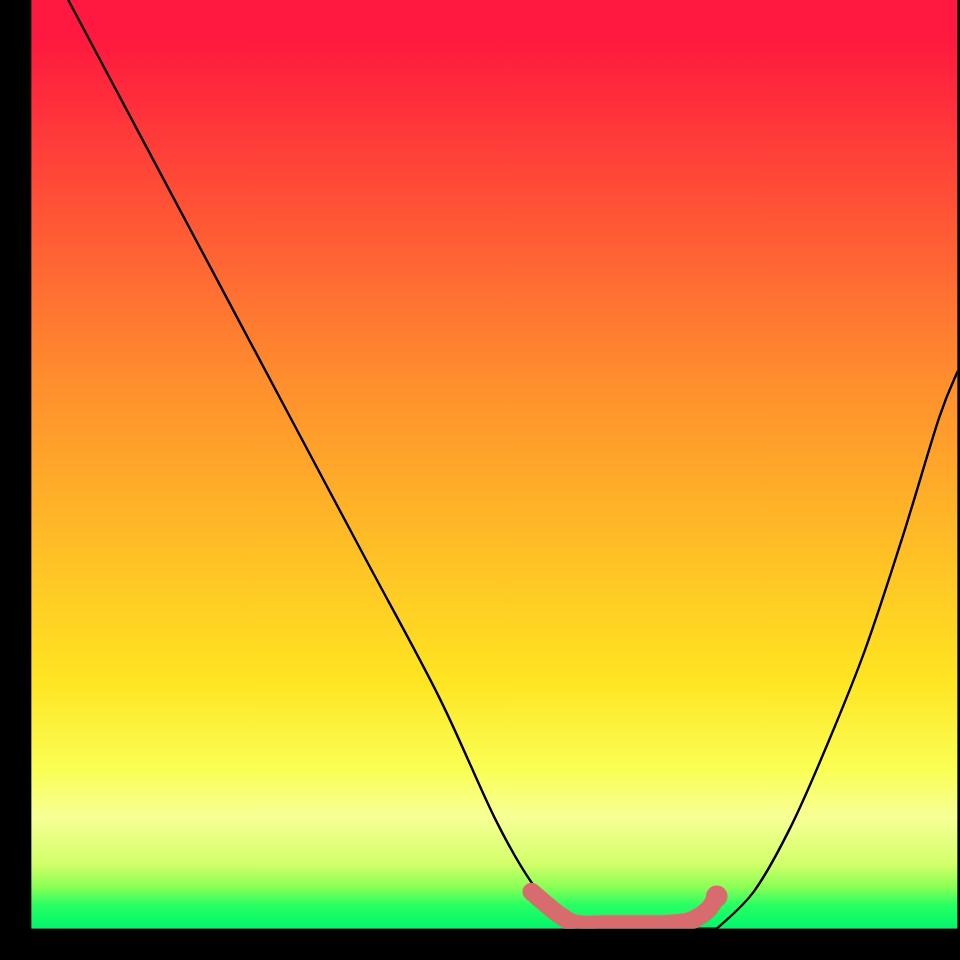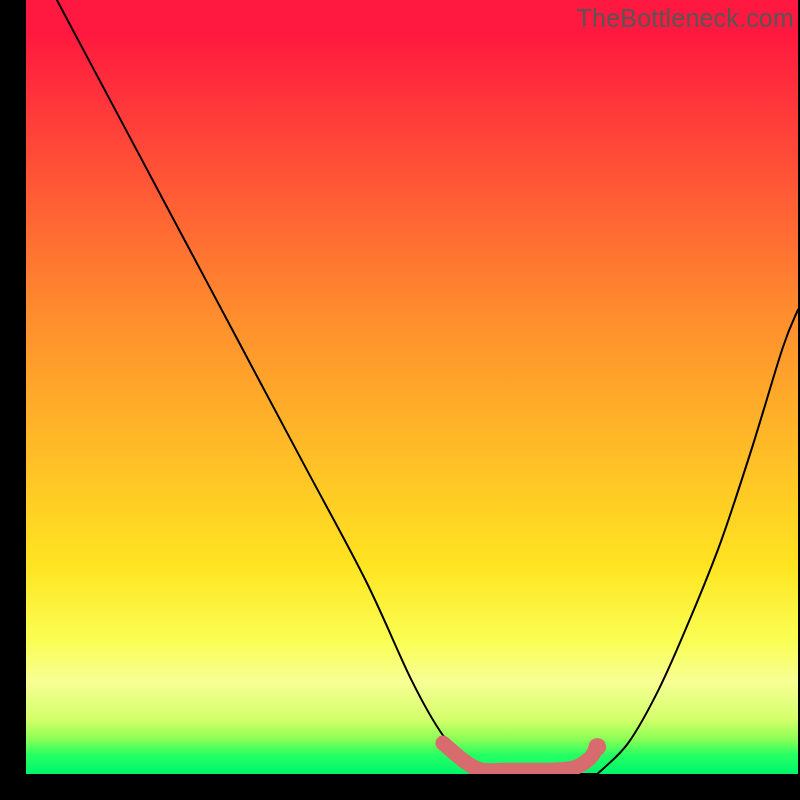--- a/index.html
+++ b/index.html
@@ -47,14 +47,13 @@
     </defs>
     <rect x="0" y="0" width="772" height="774" fill="url(#bg)"></rect>
 
     <path id="curve-left" fill="none" stroke="#000" stroke-width="2" stroke-linecap="round" stroke-linejoin="round" d="M 30.88 0 C 41.17333333333333 19.350000000000005, 72.05333333333333 77.4, 92.64 116.10000000000002 C 113.22666666666667 154.80000000000004, 133.81333333333333 193.50000000000006, 154.4 232.20000000000005 C 174.98666666666668 270.90000000000003, 195.57333333333335 309.59999999999997, 216.16000000000003 348.29999999999995 C 236.7466666666667 386.99999999999994, 257.33333333333337 425.7, 277.92 464.4 C 298.50666666666666 503.09999999999997, 321.6666666666667 544.38, 339.68 580.5 C 357.6933333333333 616.62, 373.1333333333333 655.32, 386 681.12 C 398.8666666666667 706.92, 407.8733333333334 722.4, 416.88000000000005 735.3 C 425.8866666666667 748.1999999999999, 433.6066666666666 752.0699999999999, 440.03999999999996 758.52 C 446.4733333333333 764.97, 449.0466666666666 771.42, 455.47999999999996 774 C 461.9133333333333 776.58, 470.91999999999996 774, 478.64 774 C 486.36 774, 494.08 774, 501.8 774 C 509.52000000000004 774, 517.24 774, 524.96 774 C 532.6800000000001 774, 540.4 774, 548.12 774 C 555.84 774, 567.42 774, 571.28 774"></path>
     <path id="curve-right" fill="none" stroke="#000" stroke-width="2" stroke-linecap="round" stroke-linejoin="round" d="M 571.28 774 C 571.28 774, 566.1333333333333 779.16, 571.28 774 C 576.4266666666666 768.84, 591.8666666666667 757.23, 602.16 743.04 C 612.4533333333333 728.8499999999999, 622.7466666666667 709.5, 633.04 688.86 C 643.3333333333333 668.22, 653.6266666666666 643.71, 663.92 619.2 C 674.2133333333334 594.69, 684.5066666666668 570.18, 694.8000000000001 541.8 C 705.0933333333334 513.42, 715.3866666666667 481.17, 725.68 448.92 C 735.9733333333332 416.67, 748.8399999999999 371.52, 756.56 348.29999999999995 C 764.28 325.0799999999999, 769.4266666666666 316.05, 772 309.6"></path>
 
     <path id="thick-seg" fill="none" stroke="#d86b6e" stroke-width="15" stroke-linecap="round" stroke-linejoin="round" d="M 416.88000000000005 743.04 C 420.74 746.265, 433.6066666666666 757.875, 440.03999999999996 762.39 C 446.4733333333333 766.905, 449.0466666666666 768.84, 455.47999999999996 770.13 C 461.9133333333333 771.42, 470.91999999999996 770.13, 478.64 770.13 C 486.36 770.13, 494.08 770.13, 501.8 770.13 C 509.52000000000004 770.13, 517.24 770.517, 524.96 770.13 C 532.6800000000001 769.7429999999999, 541.6866666666667 769.7429999999999, 548.12 767.808 C 554.5533333333333 765.873, 559.6999999999999 762.0029999999999, 563.56 758.52 C 567.42 755.037, 569.9933333333333 748.845, 571.28 746.91"></path>
     <circle id="dot-right" r="9" fill="#d86b6e" cx="571.28" cy="746.91"></circle>
   </svg>
 
-  <div class="watermark">TheBottleneck.com</div>
 </div>
 
 </body></html>

